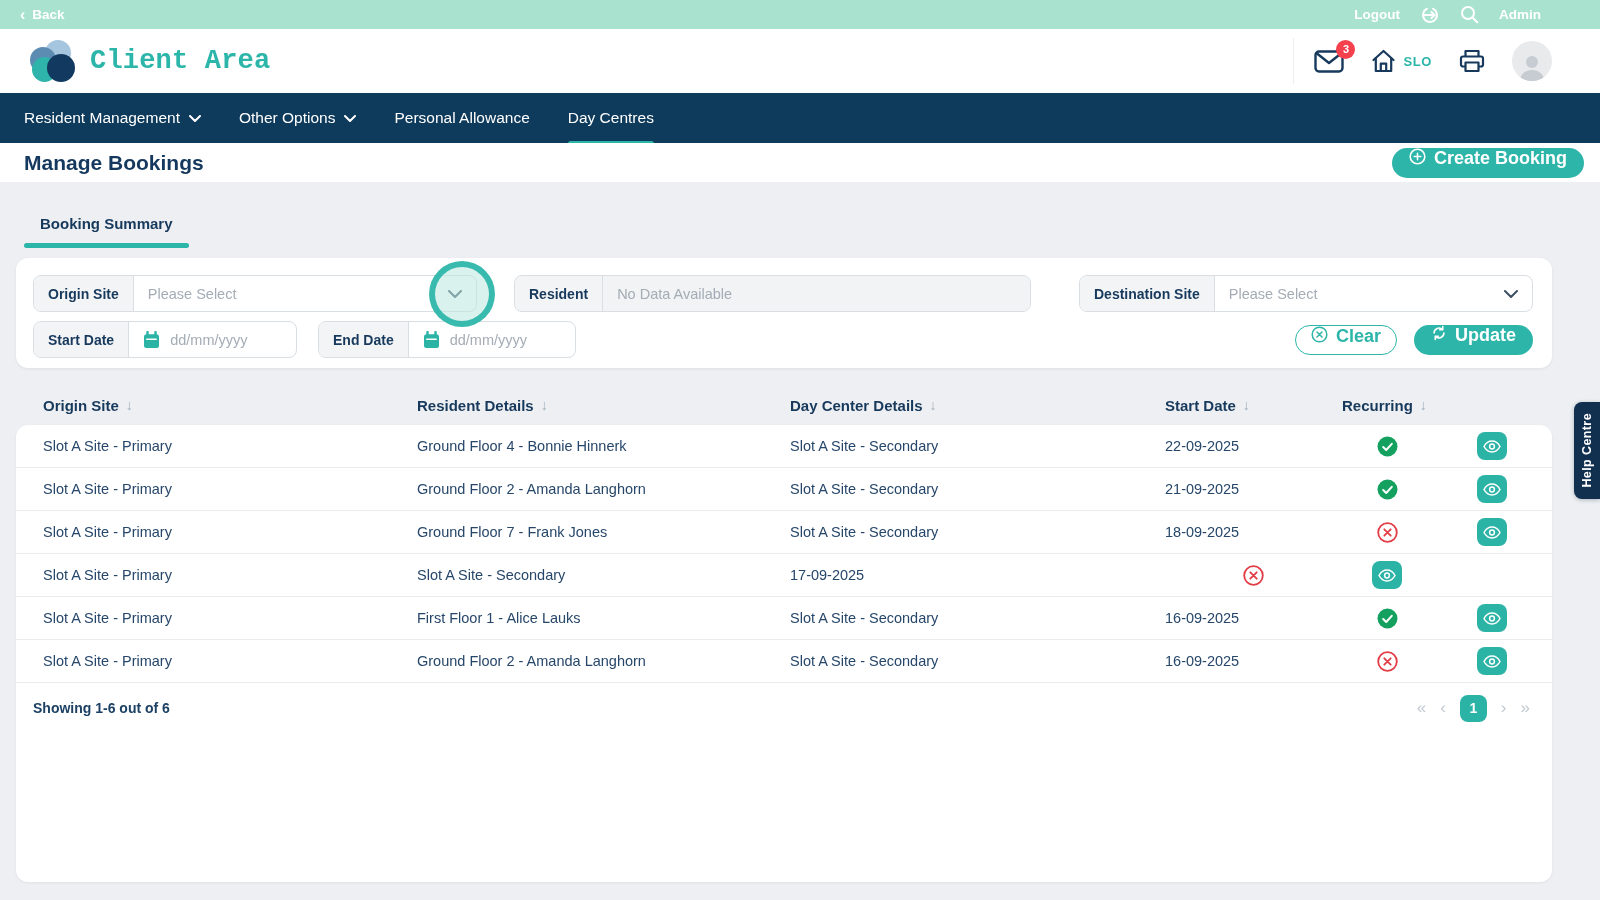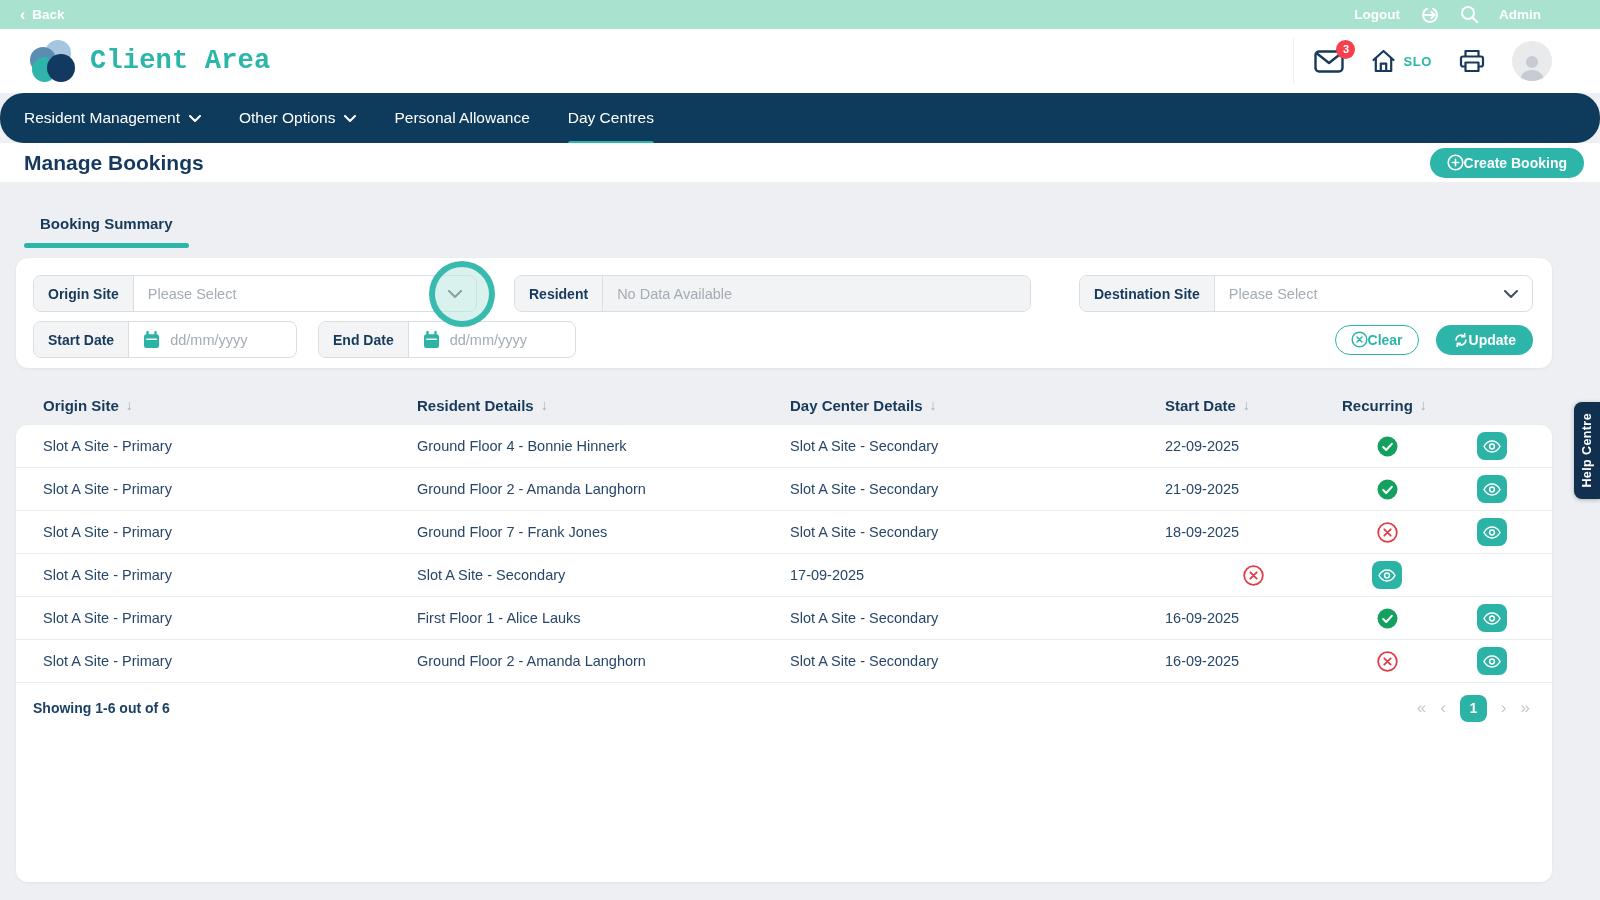--- a/index.html
+++ b/index.html
@@ -45,37 +45,37 @@
     display:flex; align-items:center; justify-content:center;
   }
   .home-group { display:flex; align-items:center; gap:7px; cursor:pointer; }
   .slo { font-size:13px; font-weight:700; color:#2bb6a9; letter-spacing:.6px; }
   .avatar { width:40px; height:40px; border-radius:50%; background:#e9eaec; overflow:hidden;
     display:flex; align-items:flex-end; justify-content:center; cursor:pointer; }
 
   
   .nav {
     position:absolute; top:93px; left:0; width:1600px; height:50px;
-    background:#0e3a5c; display:flex; align-items:stretch; padding:0 24px; gap:38px;border-radius:24px;
+    background:#0e3a5c; display:flex; align-items:stretch; padding:0 24px; gap:38px;
   }
   .nav-item { display:flex; align-items:center; gap:9px; color:#fff; font-size:15.5px;
     font-weight:500; position:relative; cursor:pointer; }
   .nav-item.active::after {
     content:""; position:absolute; left:0; right:0; bottom:-3px; height:5px;
     background:#2bb6a9; border-radius:3px;
   }
 
   
   .page-head {
     position:absolute; top:143px; left:0; width:1600px; height:39px; background:#fff;
     display:flex; align-items:center; justify-content:space-between; padding:0 16px 0 24px;
   }
   .page-title { font-size:21px; font-weight:700; color:#15395e; }
-  .btn { display:flex; align-items:center; height:30px; border-radius:15px;
-    font-size:14px; font-weight:700; cursor:pointer; white-space:nowrap; }
+  .btn { display:flex; align-items:flex-start; gap:8px; height:30px; border-radius:15px;
+    font-size:18px; font-weight:700; cursor:pointer; white-space:nowrap; }
   .btn-solid { background:#2cb5a8; color:#fff; padding:0 17px; }
   .btn-outline { background:#fff; color:#2cb5a8; border:1.5px solid #2cb5a8; padding:0 15px; }
 
   
   .tabs { position:absolute; top:196px; left:24px; height:54px; display:flex; }
   .tab { display:flex; align-items:center; padding:0 16px; font-size:15px; position:relative;
     color:#2c4a68; cursor:pointer; }
   .tab.active { color:#16395c; font-weight:700; }
   .tab.active::after { content:""; position:absolute; left:0; right:0; bottom:2px; height:5px;
     background:#2bb6a9; border-radius:3px; }

